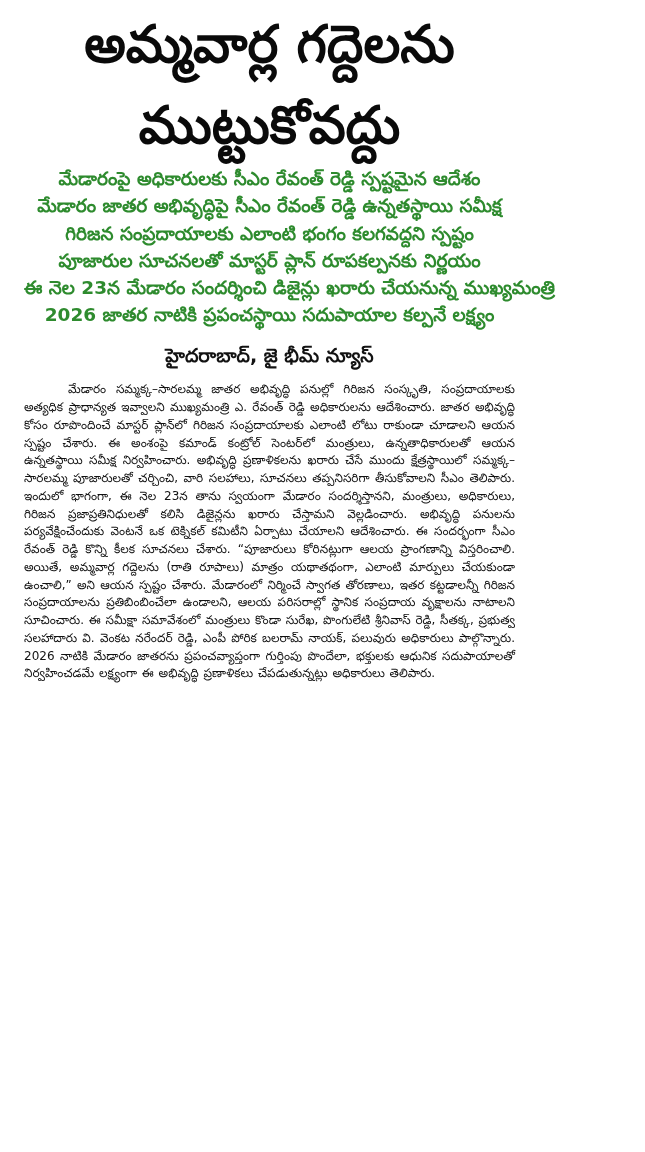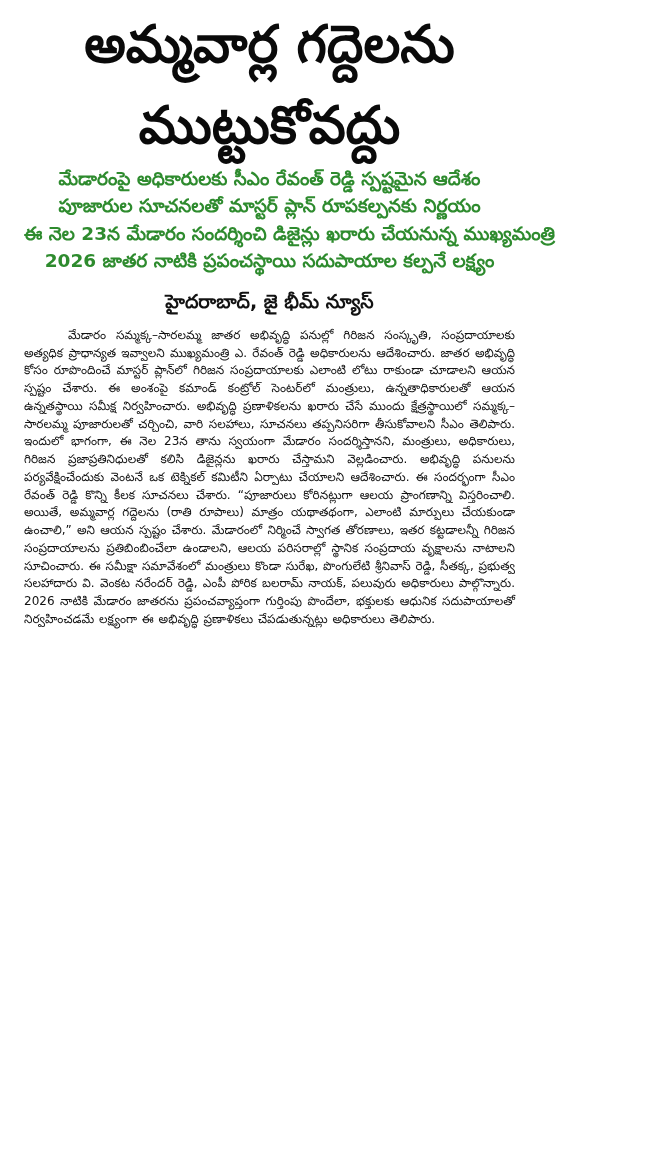--- a/index.html
+++ b/index.html
@@ -59,20 +59,22 @@
 </style>
 </head>
 <body>
 
 <div class="page">
 
   <h1 class="headline"><span>అమ్మవార్ల గద్దెలను</span><br><span>ముట్టుకోవద్దు</span></h1>
 
   <div class="subheads">
     <div class="subhead-line">మేడారంపై అధికారులకు సీఎం రేవంత్ రెడ్డి స్పష్టమైన ఆదేశం</div>
+    <div class="subhead-line">మేడారం జాతర అభివృద్ధిపై సీఎం రేవంత్ రెడ్డి ఉన్నతస్థాయి సమీక్ష</div>
+    <div class="subhead-line">గిరిజన సంప్రదాయాలకు ఎలాంటి భంగం కలగవద్దని స్పష్టం</div>
     <div class="subhead-line">పూజారుల సూచనలతో మాస్టర్ ప్లాన్ రూపకల్పనకు నిర్ణయం</div>
     <div class="subhead-line">ఈ నెల 23న మేడారం సందర్శించి డిజైన్లు ఖరారు చేయనున్న ముఖ్యమంత్రి</div>
     <div class="subhead-line">2026 జాతర నాటికి ప్రపంచస్థాయి సదుపాయాల కల్పనే లక్ష్యం</div>
   </div>
 
   <div class="dateline">హైదరాబాద్, జై భీమ్ న్యూస్</div>
 
   <p class="body-text">మేడారం సమ్మక్క–సారలమ్మ జాతర అభివృద్ధి పనుల్లో గిరిజన సంస్కృతి, సంప్రదాయాలకు అత్యధిక ప్రాధాన్యత ఇవ్వాలని ముఖ్యమంత్రి ఎ. రేవంత్ రెడ్డి అధికారులను ఆదేశించారు. జాతర అభివృద్ధి కోసం రూపొందించే మాస్టర్ ప్లాన్‌లో గిరిజన సంప్రదాయాలకు ఎలాంటి లోటు రాకుండా చూడాలని ఆయన స్పష్టం చేశారు. ఈ అంశంపై కమాండ్ కంట్రోల్ సెంటర్‌లో మంత్రులు, ఉన్నతాధికారులతో ఆయన ఉన్నతస్థాయి సమీక్ష నిర్వహించారు. అభివృద్ధి ప్రణాళికలను ఖరారు చేసే ముందు క్షేత్రస్థాయిలో సమ్మక్క–సారలమ్మ పూజారులతో చర్చించి, వారి సలహాలు, సూచనలు తప్పనిసరిగా తీసుకోవాలని సీఎం తెలిపారు. ఇందులో భాగంగా, ఈ నెల 23న తాను స్వయంగా మేడారం సందర్శిస్తానని, మంత్రులు, అధికారులు, గిరిజన ప్రజాప్రతినిధులతో కలిసి డిజైన్లను ఖరారు చేస్తామని వెల్లడించారు. అభివృద్ధి పనులను పర్యవేక్షించేందుకు వెంటనే ఒక టెక్నికల్ కమిటీని ఏర్పాటు చేయాలని ఆదేశించారు. ఈ సందర్భంగా సీఎం రేవంత్ రెడ్డి కొన్ని కీలక సూచనలు చేశారు. “పూజారులు కోరినట్లుగా ఆలయ ప్రాంగణాన్ని విస్తరించాలి. అయితే, అమ్మవార్ల గద్దెలను (రాతి రూపాలు) మాత్రం యథాతథంగా, ఎలాంటి మార్పులు చేయకుండా ఉంచాలి,” అని ఆయన స్పష్టం చేశారు. మేడారంలో నిర్మించే స్వాగత తోరణాలు, ఇతర కట్టడాలన్నీ గిరిజన సంప్రదాయాలను ప్రతిబింబించేలా ఉండాలని, ఆలయ పరిసరాల్లో స్థానిక సంప్రదాయ వృక్షాలను నాటాలని సూచించారు. ఈ సమీక్షా సమావేశంలో మంత్రులు కొండా సురేఖ, పొంగులేటి శ్రీనివాస్ రెడ్డి, సీతక్క, ప్రభుత్వ సలహాదారు వి. వెంకట నరేందర్ రెడ్డి, ఎంపీ పోరిక బలరామ్ నాయక్, పలువురు అధికారులు పాల్గొన్నారు. 2026 నాటికి మేడారం జాతరను ప్రపంచవ్యాప్తంగా గుర్తింపు పొందేలా, భక్తులకు ఆధునిక సదుపాయాలతో నిర్వహించడమే లక్ష్యంగా ఈ అభివృద్ధి ప్రణాళికలు చేపడుతున్నట్లు అధికారులు తెలిపారు.</p>
 
 </div>

